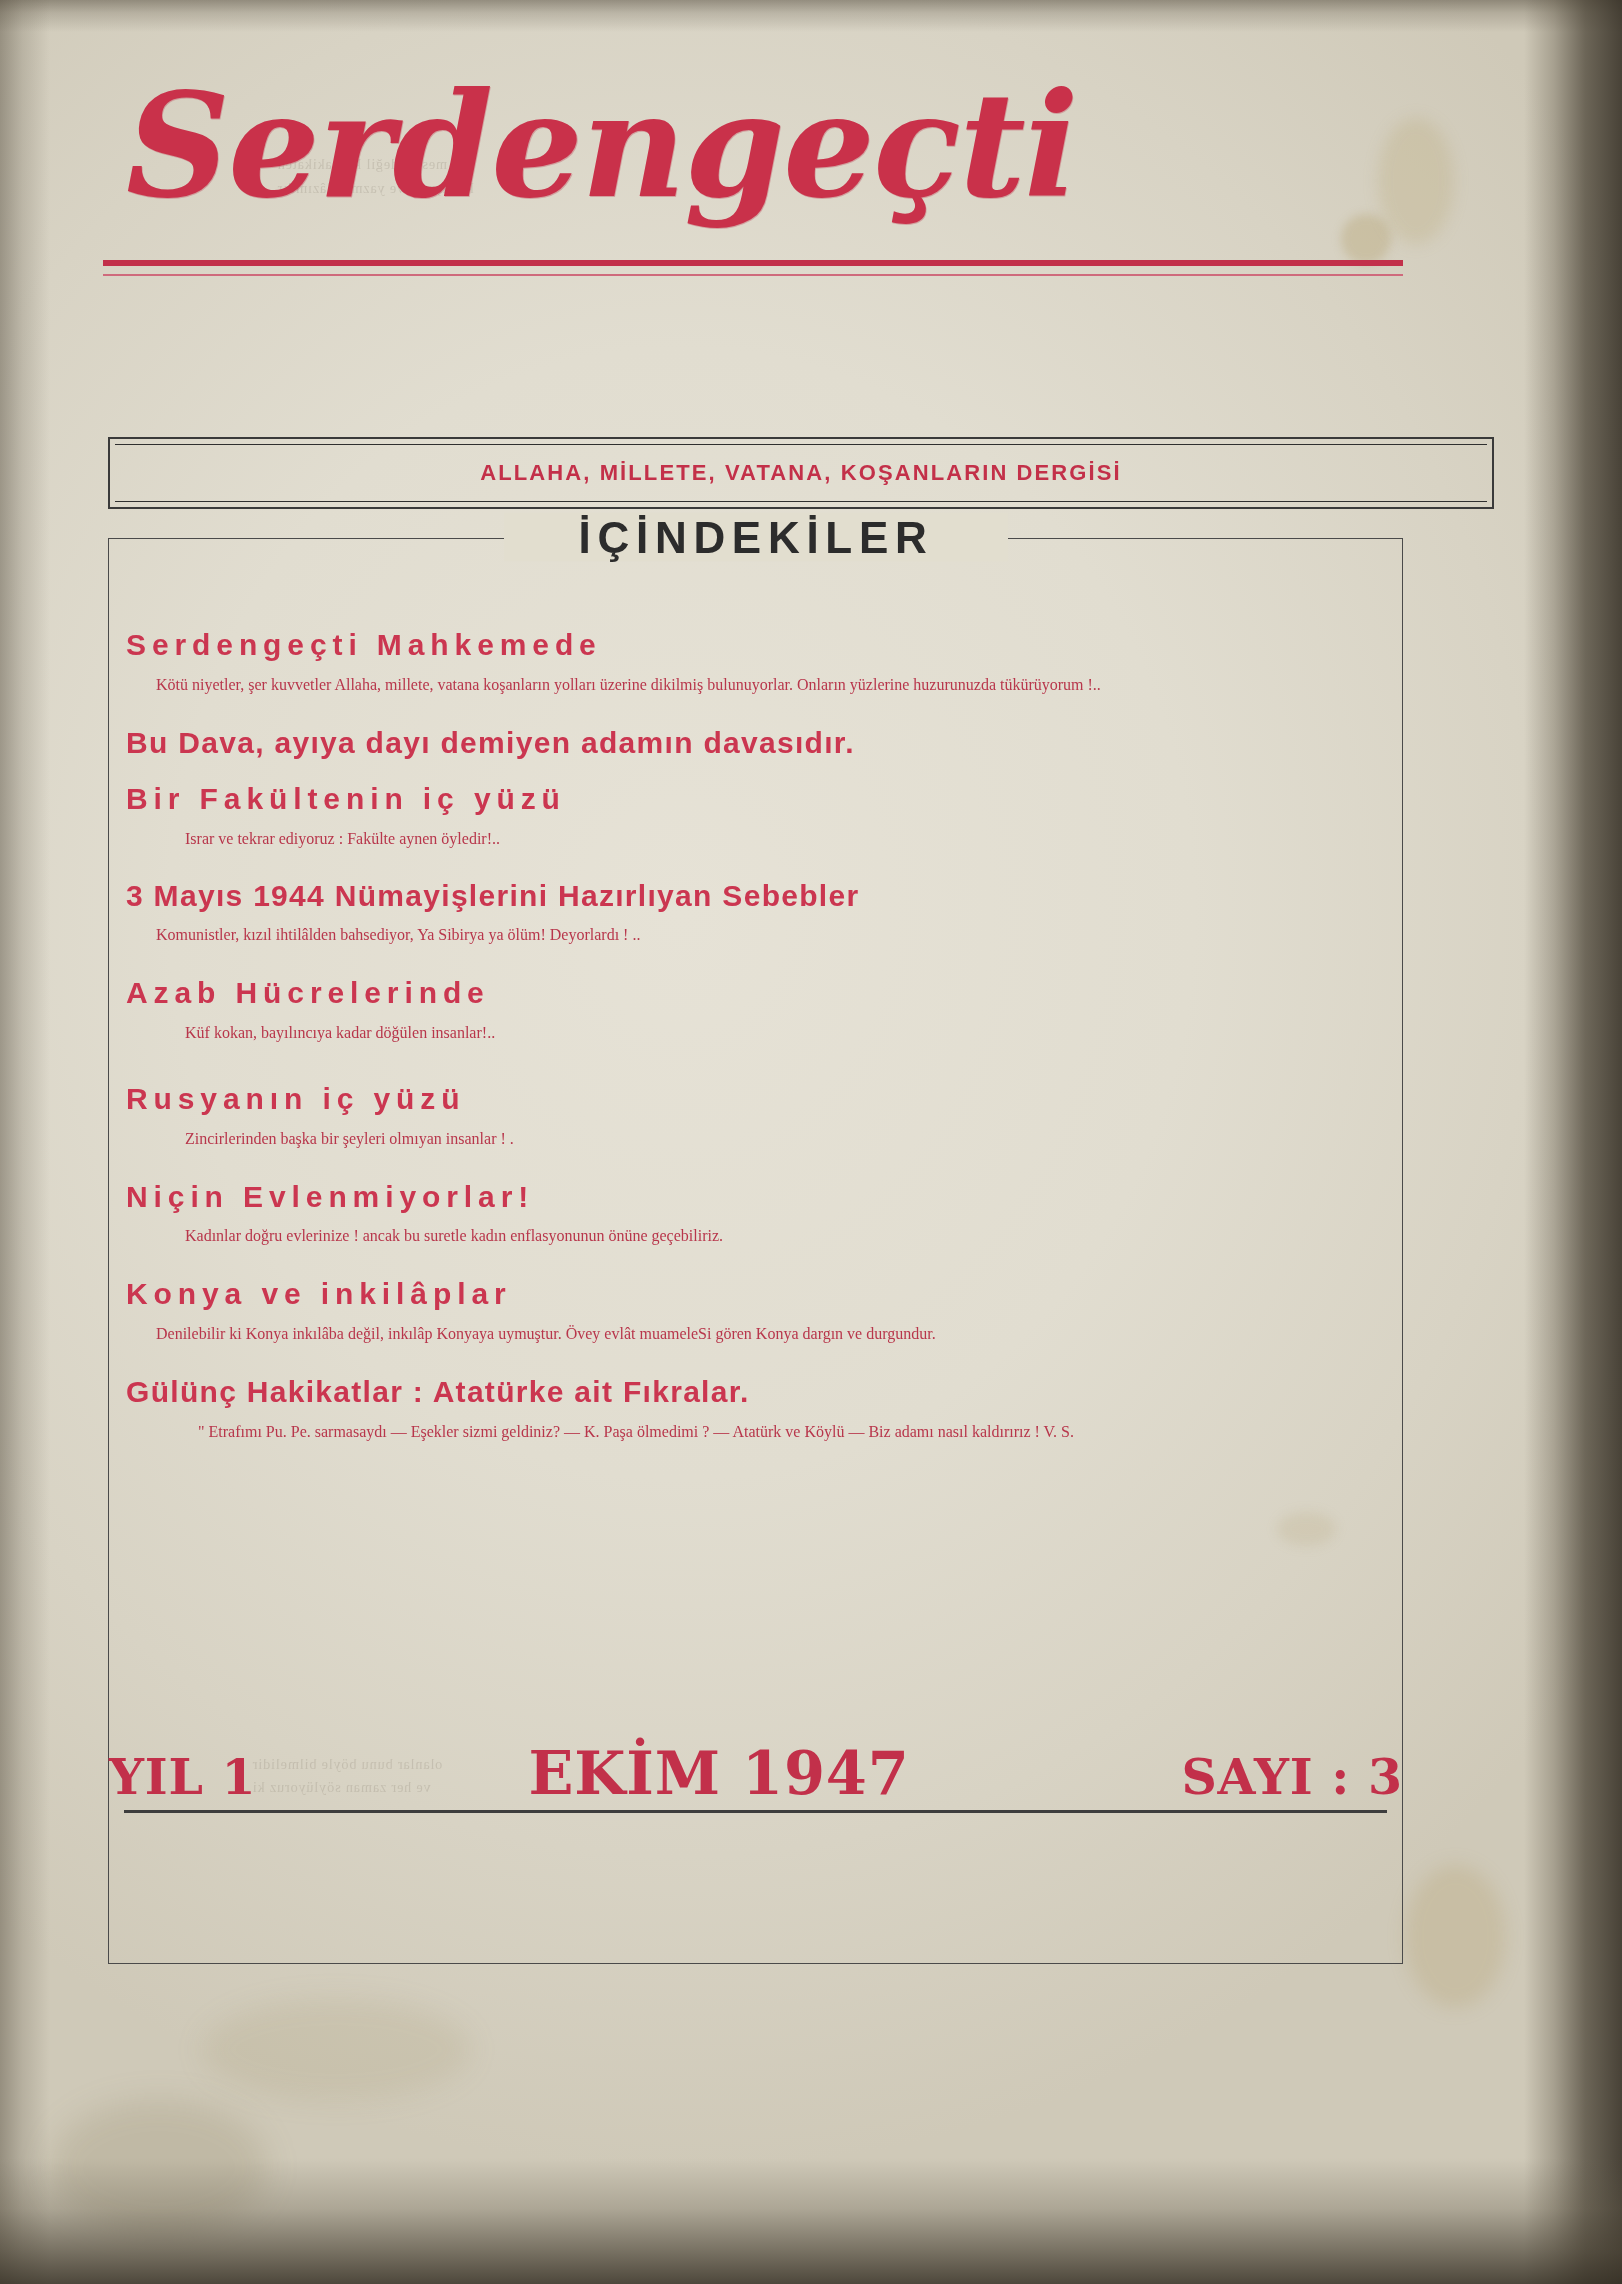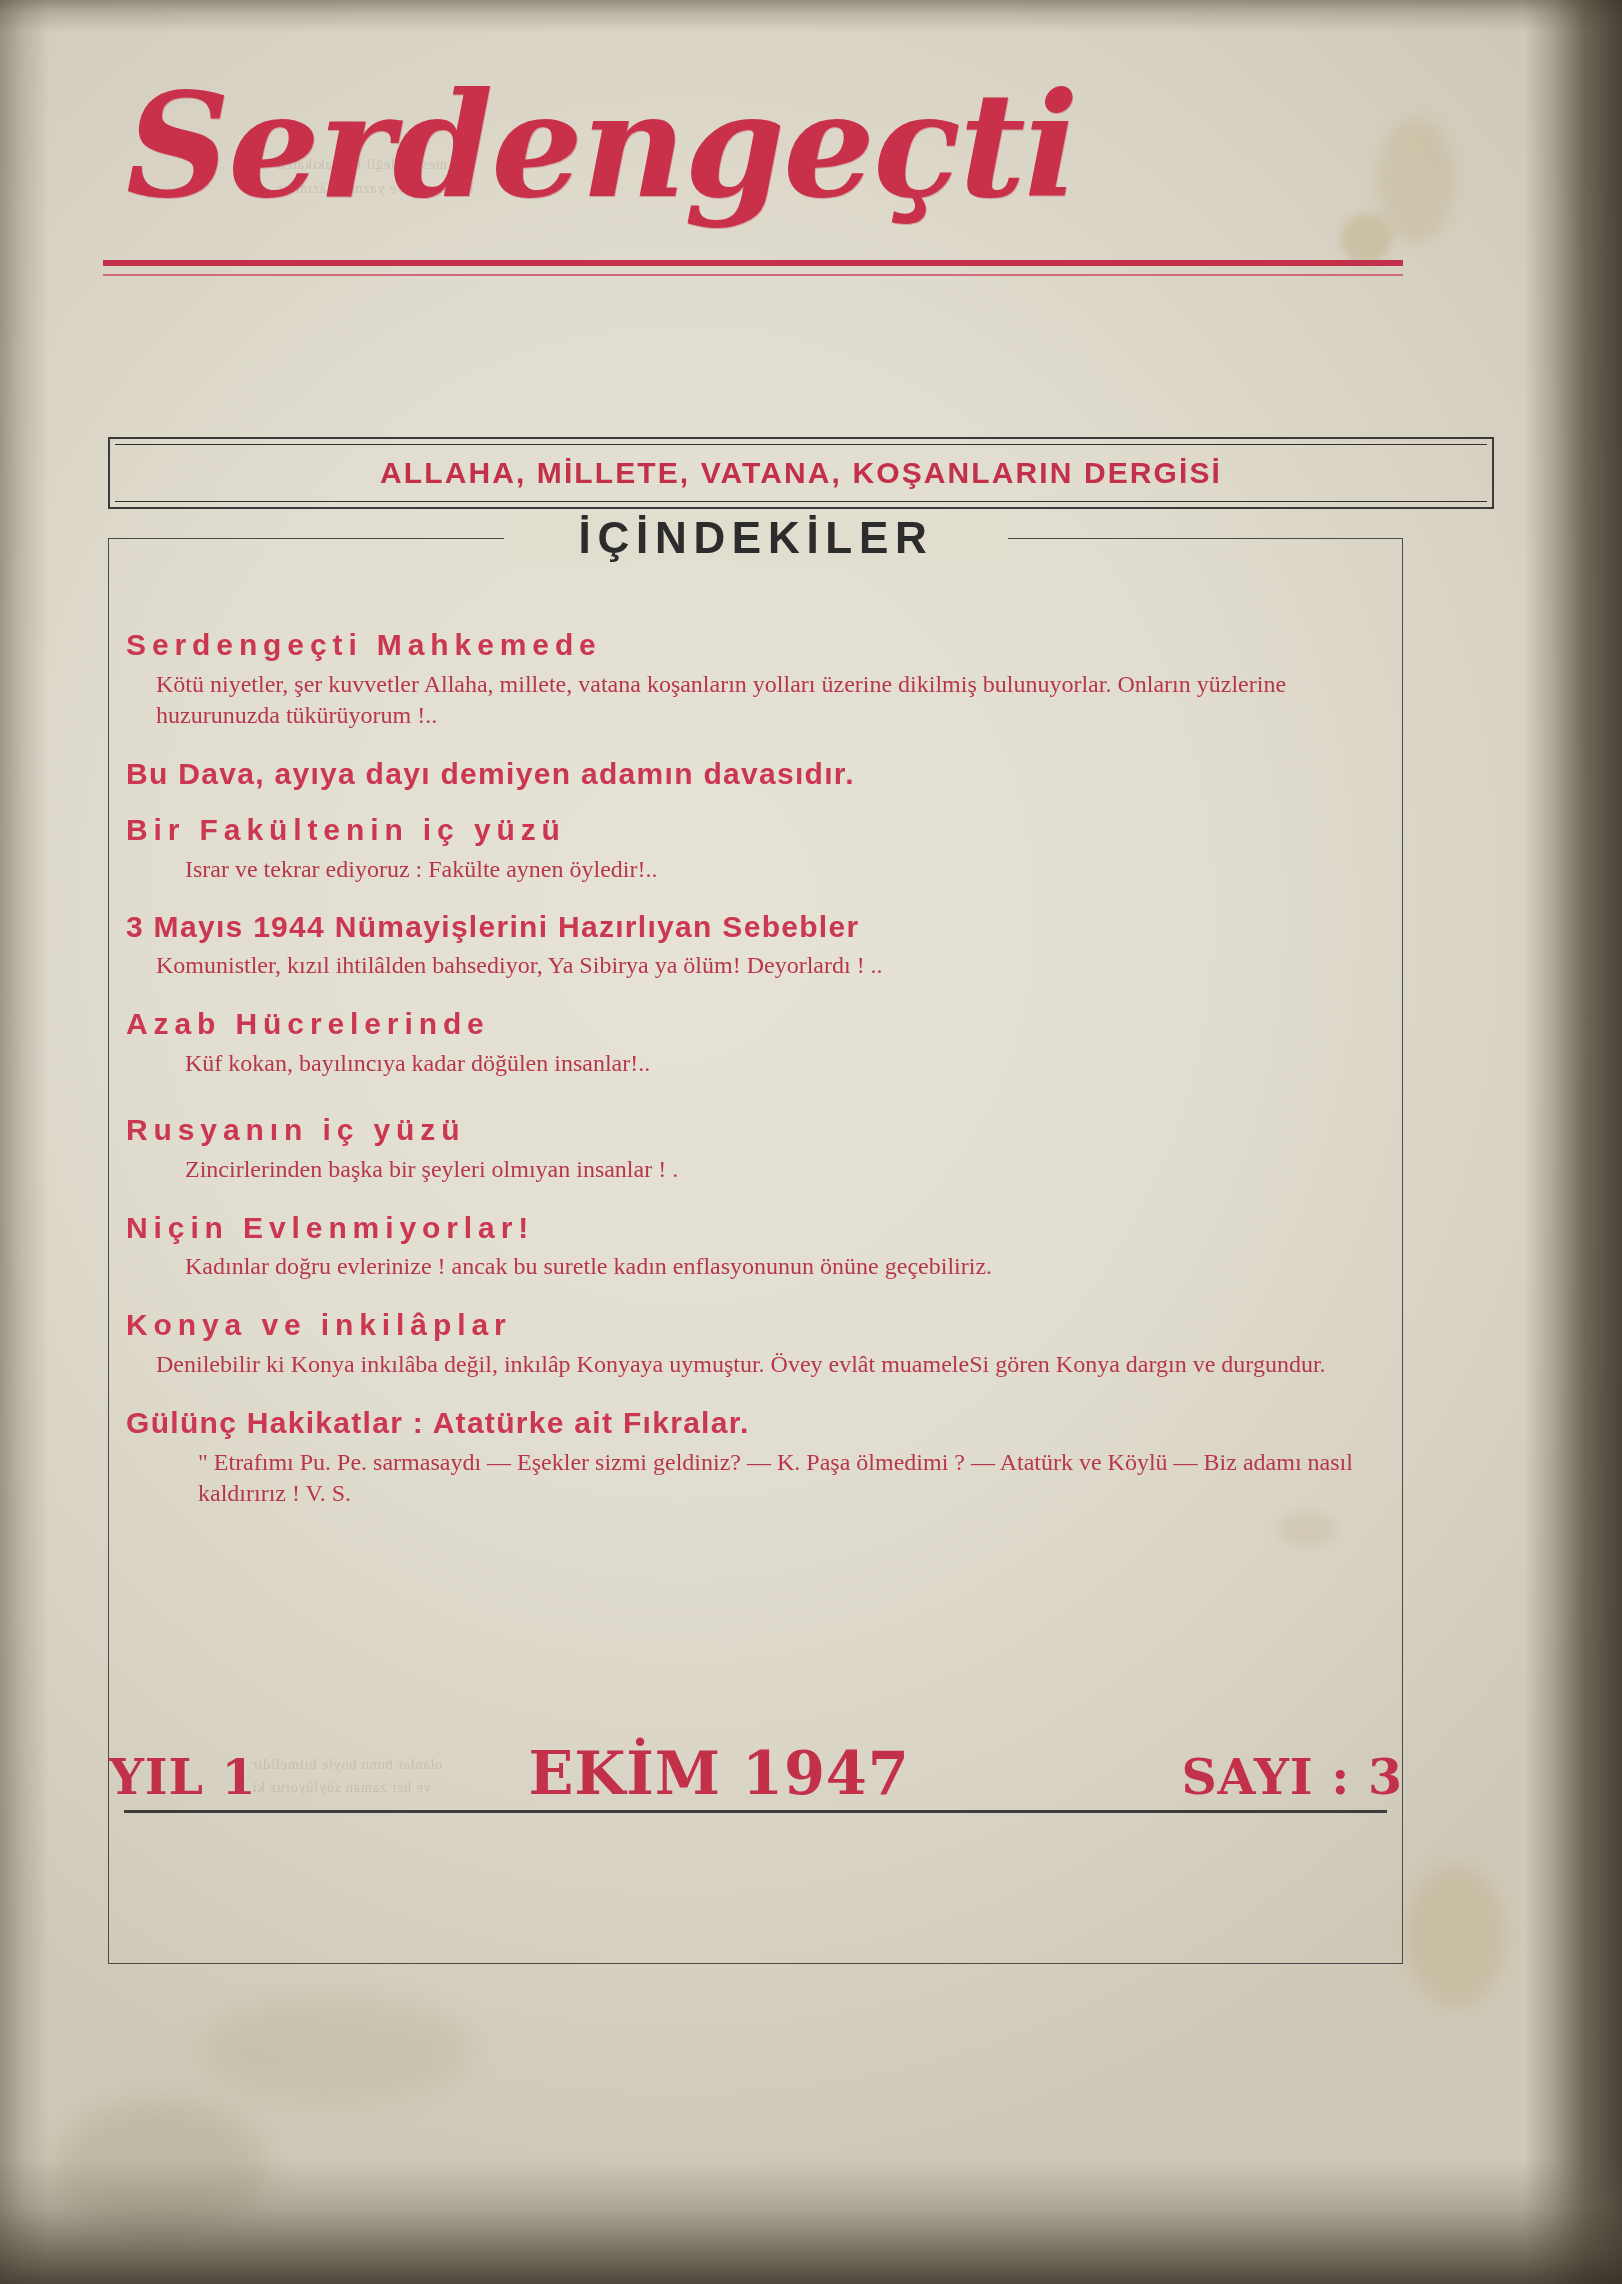--- a/index.html
+++ b/index.html
@@ -117,21 +117,21 @@
     border-top: 1.7px solid #2f2f2f;
     border-bottom: 1.7px solid #2f2f2f;
     box-sizing: border-box;
     display: flex;
     align-items: center;
     justify-content: center;
   }
   #subtitle-text {
     font-family: "Liberation Sans", sans-serif;
     font-weight: bold;
-    font-size: 30px;
+    font-size: 22px;
     letter-spacing: 2.1px;
     color: #c33049;
     white-space: nowrap;
   }
 
   
   #contents-frame {
     position: absolute;
     top: 538px;
     left: 108px;
@@ -173,21 +173,21 @@
     font-size: 30px;
     line-height: 45px;
     margin: 0 0 1.7px 0;
     white-space: nowrap;
   }
   .entry-title.sp { letter-spacing: 5.9px; }
   .entry-title.sp2 { letter-spacing: 1.3px; }
   .entry-desc {
     color: #b8364b;
     font-family: "Liberation Serif", serif;
-    font-size: 24px;
+    font-size: 16px;
     line-height: 31px;
     margin: 0 0 0 30px;
     max-width: 1184px;
   }
   .pad-l { margin-left: 59px; }
   .pad-l2 { margin-left: 72px; }
 
   
   #footer-rule {
     position: absolute;

